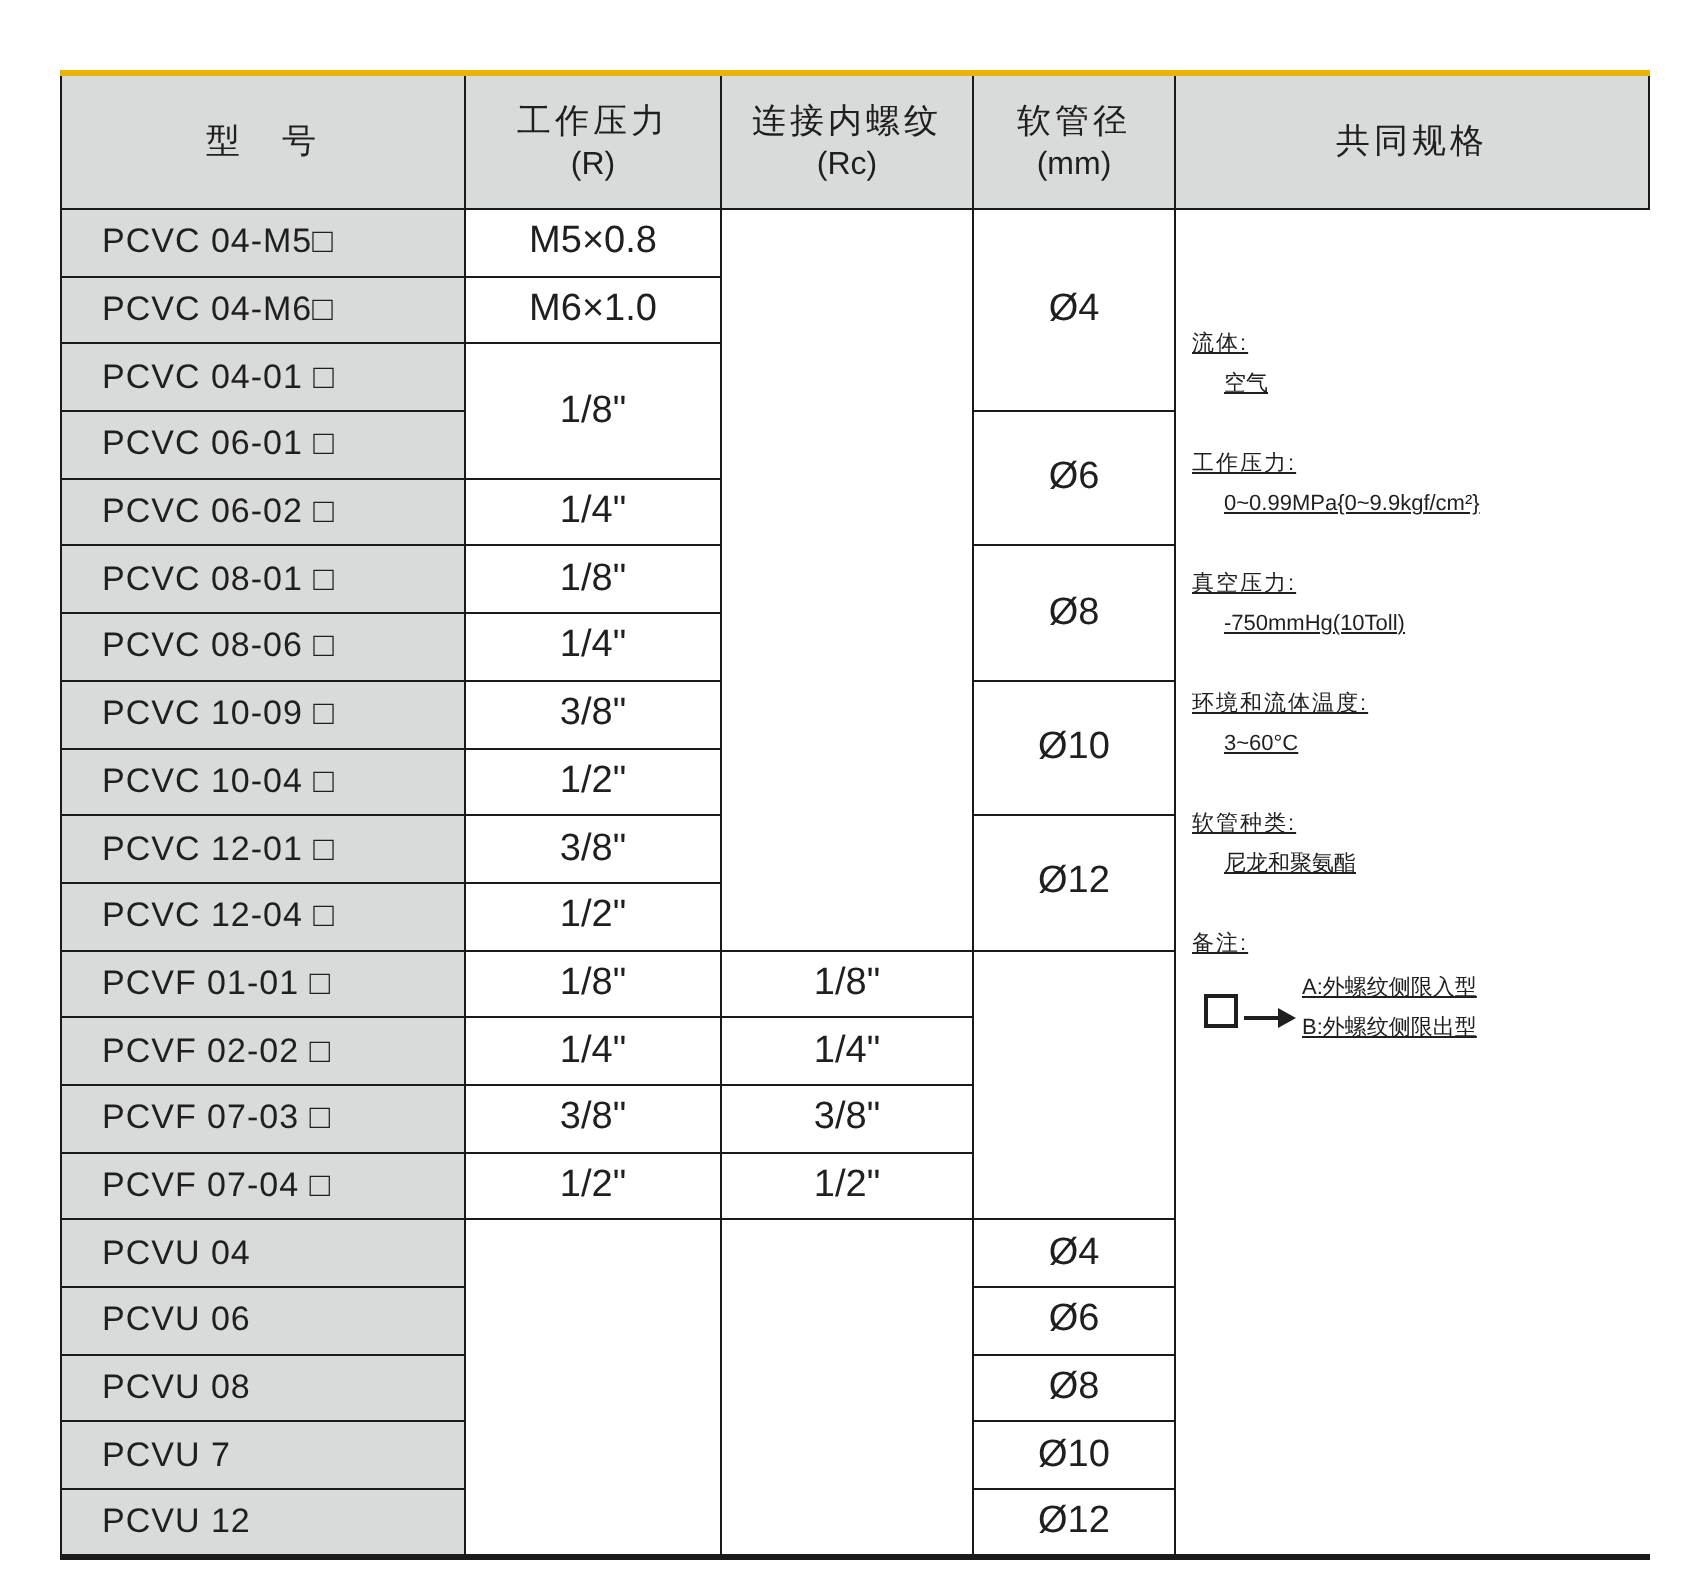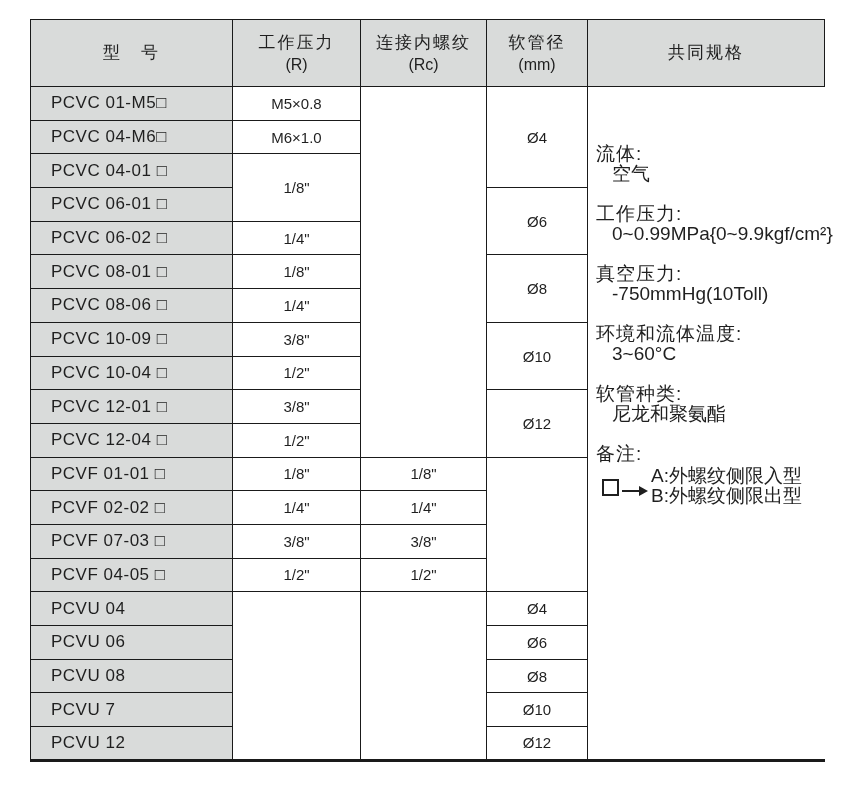--- a/index.html
+++ b/index.html
@@ -12,25 +12,25 @@
   .page {
     position: relative;
     width: 844px;
     height: 786px;
     background: #ffffff;
     overflow: hidden;
   }
   table.spec-table {
     position: absolute;
     left: 30px;
-    top: 19px;
+    top: 35px;
     width: 794px;
     border-collapse: collapse;
     table-layout: fixed;
-    border-top: 1px solid #eab308;
+    border-top: 3px solid #eab308;
     border-bottom: 3px solid #1a1a1a;
     border-left: 1px solid #1a1a1a;
   }
   th, td {
     border: 1px solid #1a1a1a;
     padding: 0;
   }
   thead th {
     background: #d9dbda;
     height: 66px;
@@ -46,33 +46,34 @@
     background: #d9dbda;
     text-align: left;
     padding-left: 20px;
     font-size: 17px;
     letter-spacing: 0.5px;
     white-space: nowrap;
   }
   td.val {
     text-align: center;
     vertical-align: middle;
-    font-size: 15px;
+    font-size: 19px;
     background: #ffffff;
   }
   td.spec-cell {
     border-right: none;
     border-bottom: none;
     vertical-align: top;
     background: #ffffff;
   }
   .spec-inner {
     padding: 57px 4px 0 8px;
-    font-size: 19px;
+    font-size: 11px;
     line-height: 20px;
+    text-decoration: underline;
   }
   .spec-group { margin-bottom: 20px; }
   .spec-label { letter-spacing: 1px; white-space: nowrap; }
   .spec-value { padding-left: 16px; white-space: nowrap; }
   .note-diagram {
     display: flex;
     align-items: center;
     padding-left: 6px;
     margin-top: 2px;
   }
@@ -135,21 +136,21 @@
           <div class="hdr-main">软管径</div>
           <div class="hdr-unit">(mm)</div>
         </th>
         <th>
           <div class="hdr-main">共同规格</div>
         </th>
       </tr>
     </thead>
     <tbody>
       <tr class="data">
-        <td class="model">PCVC 01-M5□</td>
+        <td class="model">PCVC 04-M5□</td>
         <td class="val">M5×0.8</td>
         <td class="val" rowspan="11"></td>
         <td class="val" rowspan="3">Ø4</td>
         <td class="spec-cell" rowspan="20">
           <div class="spec-inner">
             <div class="spec-group">
               <div class="spec-label">流体:</div>
               <div class="spec-value">空气</div>
             </div>
             <div class="spec-group">
@@ -235,21 +236,21 @@
         <td class="model">PCVF 02-02 □</td>
         <td class="val">1/4"</td>
         <td class="val">1/4"</td>
       </tr>
       <tr class="data">
         <td class="model">PCVF 07-03 □</td>
         <td class="val">3/8"</td>
         <td class="val">3/8"</td>
       </tr>
       <tr class="data">
-        <td class="model">PCVF 04-05 □</td>
+        <td class="model">PCVF 07-04 □</td>
         <td class="val">1/2"</td>
         <td class="val">1/2"</td>
       </tr>
       <tr class="data">
         <td class="model">PCVU 04</td>
         <td class="val" rowspan="5"></td>
         <td class="val" rowspan="5"></td>
         <td class="val">Ø4</td>
       </tr>
       <tr class="data">

